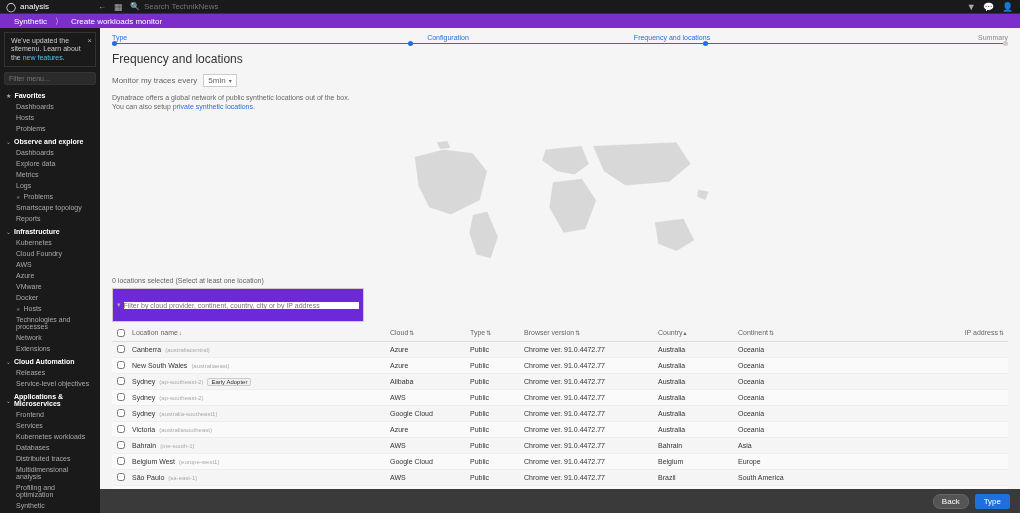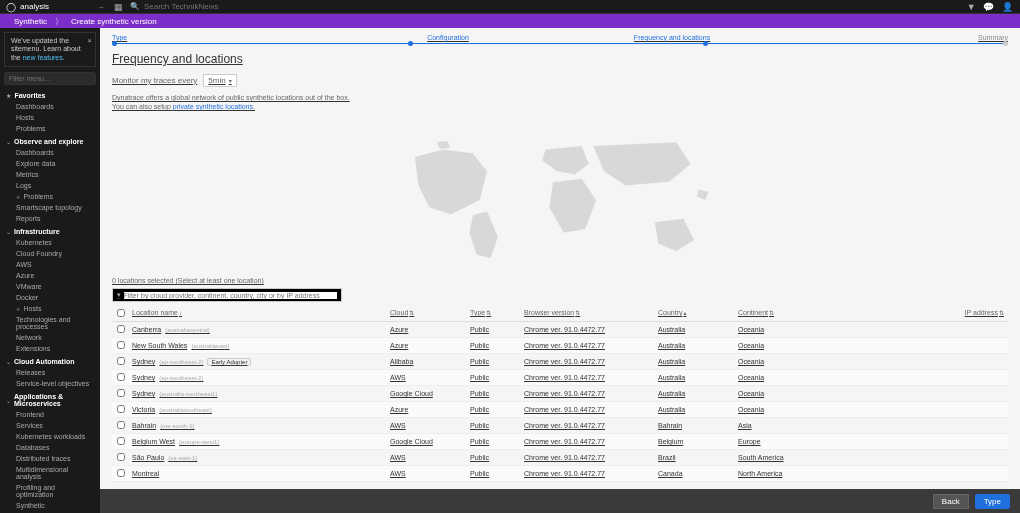--- a/index.html
+++ b/index.html
@@ -27,21 +27,21 @@
 .banner-close { position: absolute; right: 3px; top: 3px; color: #aaa; cursor: pointer; font-size: 8px; }
 .filter-input { background: #2b2b2b; border: 1px solid #333; color: #aaa; font-size: 7px; padding: 2px 4px; margin: 3px 4px; width: calc(100% - 8px); border-radius: 2px; }
 .nav-section { margin-top: 2px; }
 .nav-header { display: flex; align-items: center; padding: 2px 6px; cursor: pointer; }
 .nav-header .chev { font-size: 6px; color: #aaa; margin-right: 3px; }
 .nav-header .star { font-size: 6px; color: #aaa; margin-right: 3px; }
 .nav-header-label { font-size: 7px; color: #fff; font-weight: 600; }
 .nav-item { padding: 2px 6px 2px 16px; font-size: 7px; color: #aaa; cursor: pointer; display: flex; align-items: center; }
 .nav-item .star-sm { font-size: 5px; margin-right: 3px; color: #666; }
 
-.content { flex: 1; background: #f5f5f5; color: #333; overflow-y: auto; position: relative; text-decoration: underline; }
+.content { flex: 1; background: #f5f5f5; color: #333; overflow-y: auto; position: relative; }
 .progress-row { display: flex; padding: 6px 12px 2px; font-size: 7px; }
 .prog-step { flex: 1; text-align: left; color: #1f6fde; position: relative; }
 .prog-step:nth-child(1) { color: #1f6fde; }
 .prog-step:nth-child(2) { color: #1f6fde; text-align: center; }
 .prog-step:nth-child(3) { color: #1f6fde; text-align: center; }
 .prog-step:nth-child(4) { color: #888; text-align: right; }
 .prog-line { height: 1px; background: #1f6fde; margin: 0 12px; position: relative; }
 .prog-dot { width: 5px; height: 5px; background: #1f6fde; border-radius: 50%; position: absolute; top: -2px; }
 .pd1 { left: 0%; } .pd2 { left: 33%; } .pd3 { left: 66%; } .pd4 { right: 0%; background: #ccc; }
 
@@ -49,42 +49,42 @@
 .freq-row { padding: 4px 12px; display: flex; align-items: center; gap: 6px; font-size: 8px; color: #666; }
 .freq-select { border: 1px solid #ccc; padding: 1px 4px; font-size: 8px; background: #fff; cursor: pointer; display: inline-flex; align-items: center; gap: 3px; }
 .freq-select .chev { font-size: 6px; }
 .desc-text { padding: 2px 12px; font-size: 7px; color: #666; line-height: 1.3; }
 .desc-text a { color: #1f6fde; text-decoration: none; }
 
 .map { width: 100%; height: 160px; display: flex; align-items: center; justify-content: center; }
 .map svg { width: 70%; height: 100%; }
 
 .sel-count { padding: 4px 12px 2px; font-size: 7px; color: #666; }
-.loc-filter { margin: 2px 12px; border: 1px solid #ccc; padding: 2px 4px; font-size: 7px; color: #aaa; width: 230px; background: #000000; display: flex; align-items: center; gap: 3px; }
+.loc-filter { margin: 2px 12px; border: 1px solid #ccc; padding: 12px 4px; font-size: 7px; color: #aaa; width: 252px; background: #6d28d9; display: flex; align-items: center; gap: 3px; }
 .loc-filter input { border: none; outline: none; font-size: 7px; flex: 1; }
 
 .tbl { margin: 4px 12px 0; }
 .tbl-header { display: flex; font-size: 7px; color: #666; border-bottom: 1px solid #ddd; padding: 3px 0; }
 .tbl-row { display: flex; font-size: 7px; color: #333; border-bottom: 1px solid #eee; padding: 3px 0; align-items: center; }
 .tbl-row.alt { background: #fafafa; }
 .col-chk { width: 18px; text-align: center; }
 .col-chk input { width: 8px; height: 8px; }
 .col-loc { width: 260px; padding-left: 2px; }
 .col-cloud { width: 80px; }
 .col-type { width: 54px; }
 .col-browser { width: 134px; }
 .col-country { width: 80px; }
 .col-continent { width: 80px; }
 .col-ip { flex: 1; text-align: right; padding-right: 4px; }
 .loc-sub { color: #aaa; font-size: 6px; margin-left: 4px; }
 .badge-early { background: #f0f0f0; border: 1px solid #ccc; font-size: 6px; padding: 0 3px; margin-left: 4px; border-radius: 2px; }
 .sort-ind { font-size: 6px; margin-left: 1px; }
 
 .footer-bar { position: absolute; left: 100px; right: 0; bottom: 0; height: 24px; background: #3a3a3a; display: flex; align-items: center; justify-content: flex-end; padding: 0 10px; gap: 6px; }
-.btn-back { background: #555; color: #fff; border: 1px solid #666; font-size: 8px; padding: 2px 8px; cursor: pointer; border-radius: 0; }
+.btn-back { background: #555; color: #fff; border: 1px solid #666; font-size: 8px; padding: 2px 8px; cursor: pointer; border-radius: 7px; }
 .btn-next { background: #1f6fde; color: #fff; border: 1px solid #1f6fde; font-size: 8px; padding: 2px 8px; cursor: pointer; border-radius: 2px; }
 </style>
 </head>
 <body>
 
 <div class="topbar">
   <div class="logo-area">
     <span>◯</span>
     <span class="logo-text">analysis</span>
   </div>
@@ -95,21 +95,21 @@
   <div class="topbar-right">
     <span class="tb-icon">▼</span>
     <span class="tb-icon">💬</span>
     <span class="tb-icon">👤</span>
   </div>
 </div>
 
 <div class="breadcrumb-bar">
   <span class="crumb">Synthetic</span>
   <span class="crumb-sep">〉</span>
-  <span class="crumb">Create synthetic version</span>
+  <span class="crumb">Create workloads monitor</span>
 </div>
 
 <div class="main-layout">
   <div class="sidebar">
     <div class="banner">
       <span>We've updated the sitemenu. Learn about the </span><a href="#">new features</a>.
       <span class="banner-close">×</span>
     </div>
     <input class="filter-input" placeholder="Filter menu..." style="">
     <div id="nav-sections">

